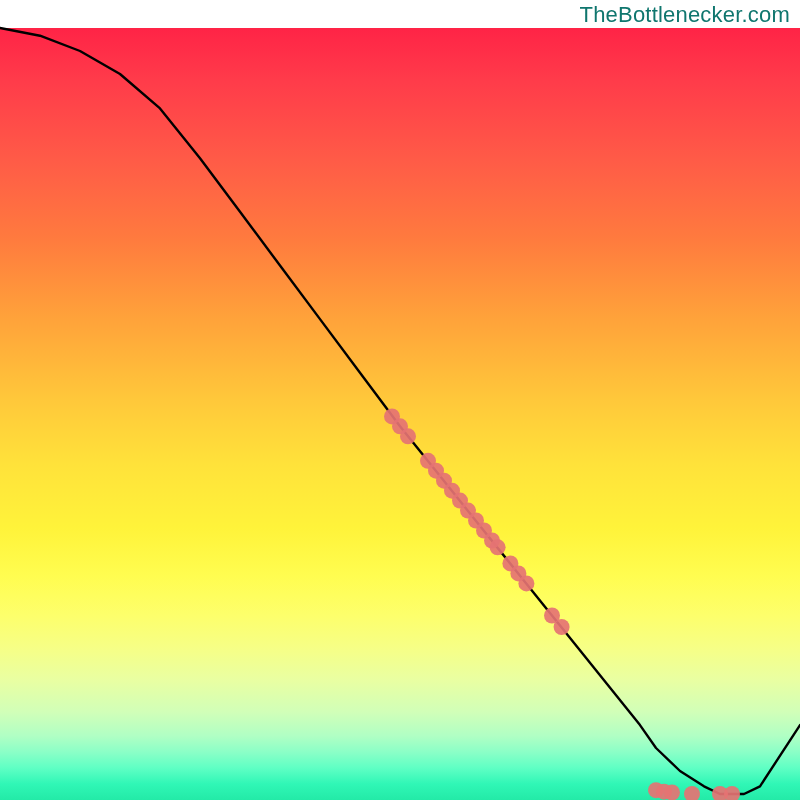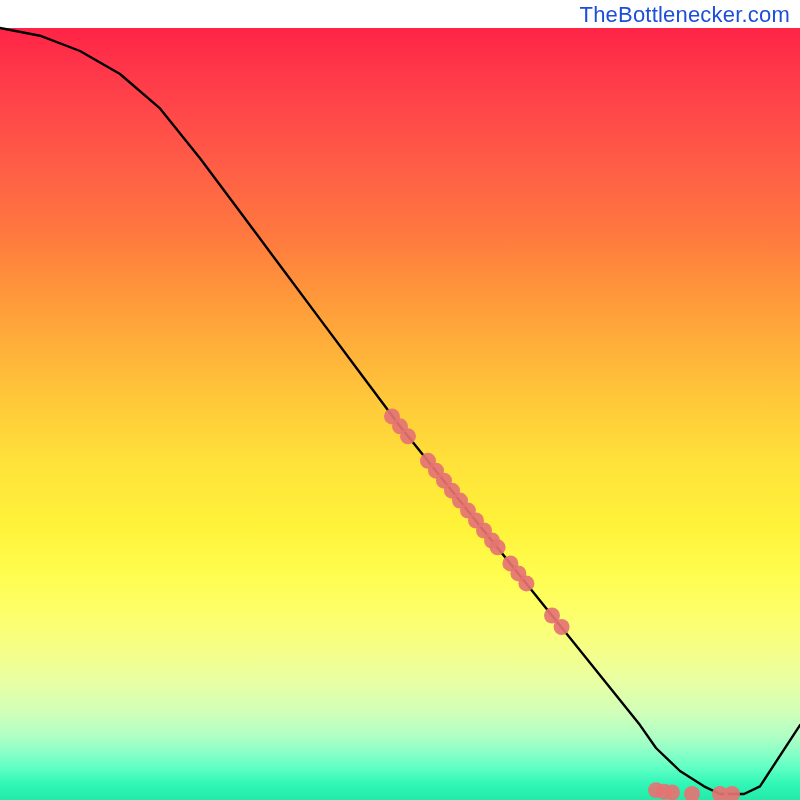--- a/index.html
+++ b/index.html
@@ -46,21 +46,21 @@
     left: 0;
     right: 0;
     height: 28px;
     background: #ffffff;
     z-index: 2;
   }
   .attribution {
     position: absolute;
     top: 2px;
     right: 10px;
-    color: #1d4ed8;
+    color: #0f766e;
     font-size: 22px;
     letter-spacing: 0.2px;
     z-index: 3;
   }
   svg.overlay {
     position: absolute;
     inset: 0;
     z-index: 4;
   }
   .curve {

